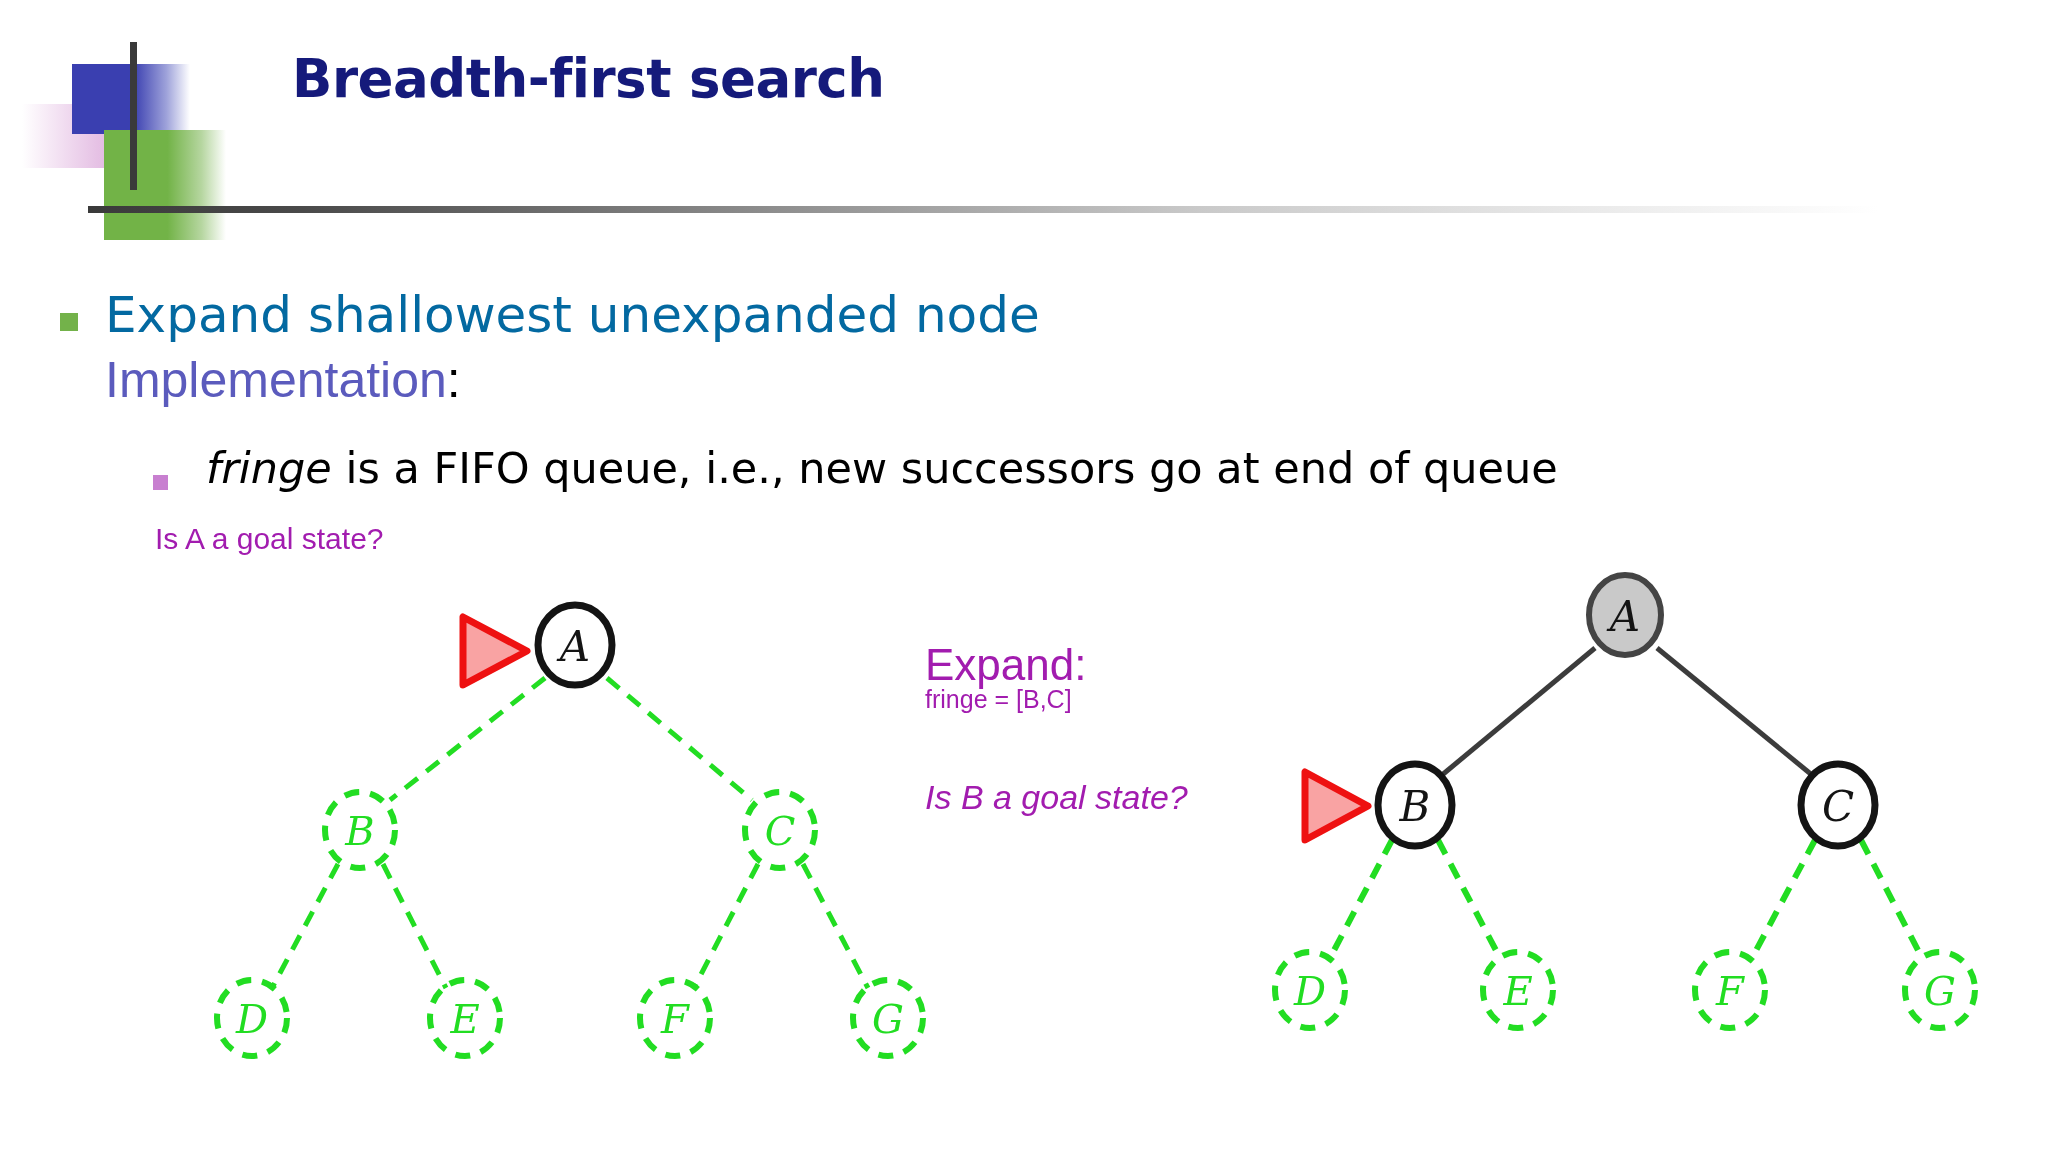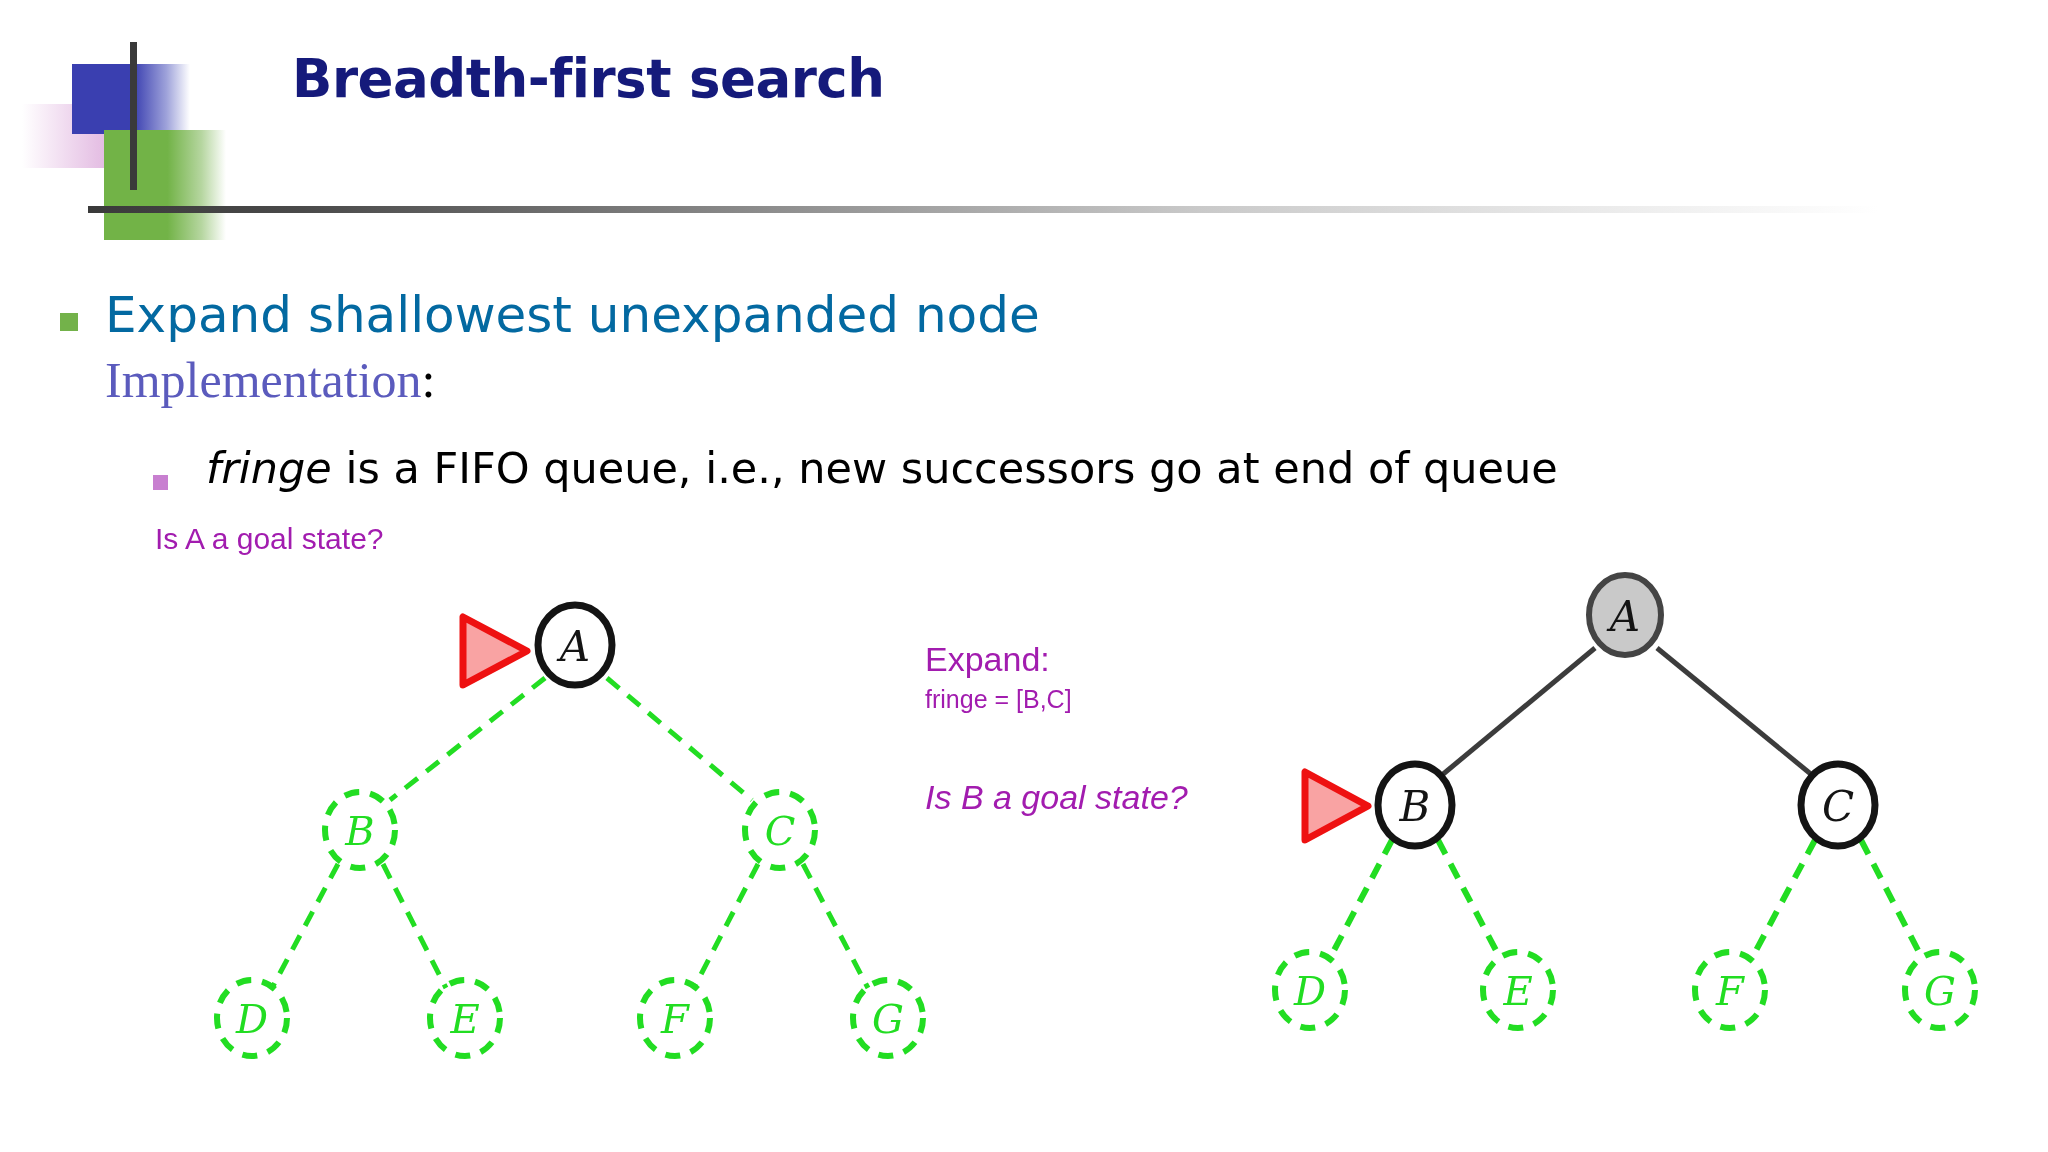--- a/index.html
+++ b/index.html
@@ -53,21 +53,21 @@
     position:absolute; width:18px; height:18px; background:#73b24a;
   }
   .bullet-sq.sub { width:15px; height:15px; background:#c87fd0; }
 
   .b-main {
     position:absolute; font-size:50px; color:#0369a1; white-space:nowrap;
     font-family:"DejaVu Sans", sans-serif;
   }
   .b-impl {
     position:absolute; font-size:50px; white-space:nowrap;
-    color:#5b5bbd; font-family:Liberation Serif, serif;
+    color:#5b5bbd; font-family:Liberation Sans, sans-serif;
   }
   .b-impl .colon { color:#000; }
   .b-sub {
     position:absolute; font-size:43px; color:#000; white-space:nowrap;
     font-family:"DejaVu Sans", sans-serif;
   }
   .b-sub .it { font-style:italic; }
 
   .red-note {
     position:absolute; color:#a21caf; white-space:nowrap;
@@ -93,21 +93,21 @@
 
 <div class="bullet-sq" style="left:60px; top:313px;"></div>
 <div class="b-main" style="left:105px; top:286px;">Expand shallowest unexpanded node</div>
 
 <div class="b-impl" style="left:105px; top:351px;"><span>Implementation</span><span class="colon">:</span></div>
 
 <div class="bullet-sq sub" style="left:153px; top:475px;"></div>
 <div class="b-sub" style="left:198px; top:443px;margin-left:8px;"><span class="it">fringe</span><span> is a FIFO queue, i.e., new successors go at end of queue</span></div>
 
 <div class="red-note" style="left:155px; top:522px; font-size:30px;">Is A a goal state?</div>
-<div class="red-note" style="left:925px; top:640px; font-size:34px;">Expand:</div>
+<div class="red-note" style="left:925px; top:640px; font-size:44px;">Expand:</div>
 <div class="red-note" style="left:925px; top:685px; font-size:25px;">fringe = [B,C]</div>
 <div class="red-note" style="left:925px; top:778px; font-size:34px;font-style:italic;">Is B a goal state?</div>
 
 <svg width="2048" height="1152">
 
   <g>
     <line x1="545" y1="678" x2="390" y2="800" stroke="#22dd22" stroke-width="5" stroke-dasharray="16 11"></line>
     <line x1="607" y1="678" x2="752" y2="800" stroke="#22dd22" stroke-width="5" stroke-dasharray="16 11"></line>
     <line x1="338" y1="864" x2="272" y2="988" stroke="#22dd22" stroke-width="5" stroke-dasharray="16 11"></line>
     <line x1="383" y1="864" x2="446" y2="988" stroke="#22dd22" stroke-width="5" stroke-dasharray="16 11"></line>

